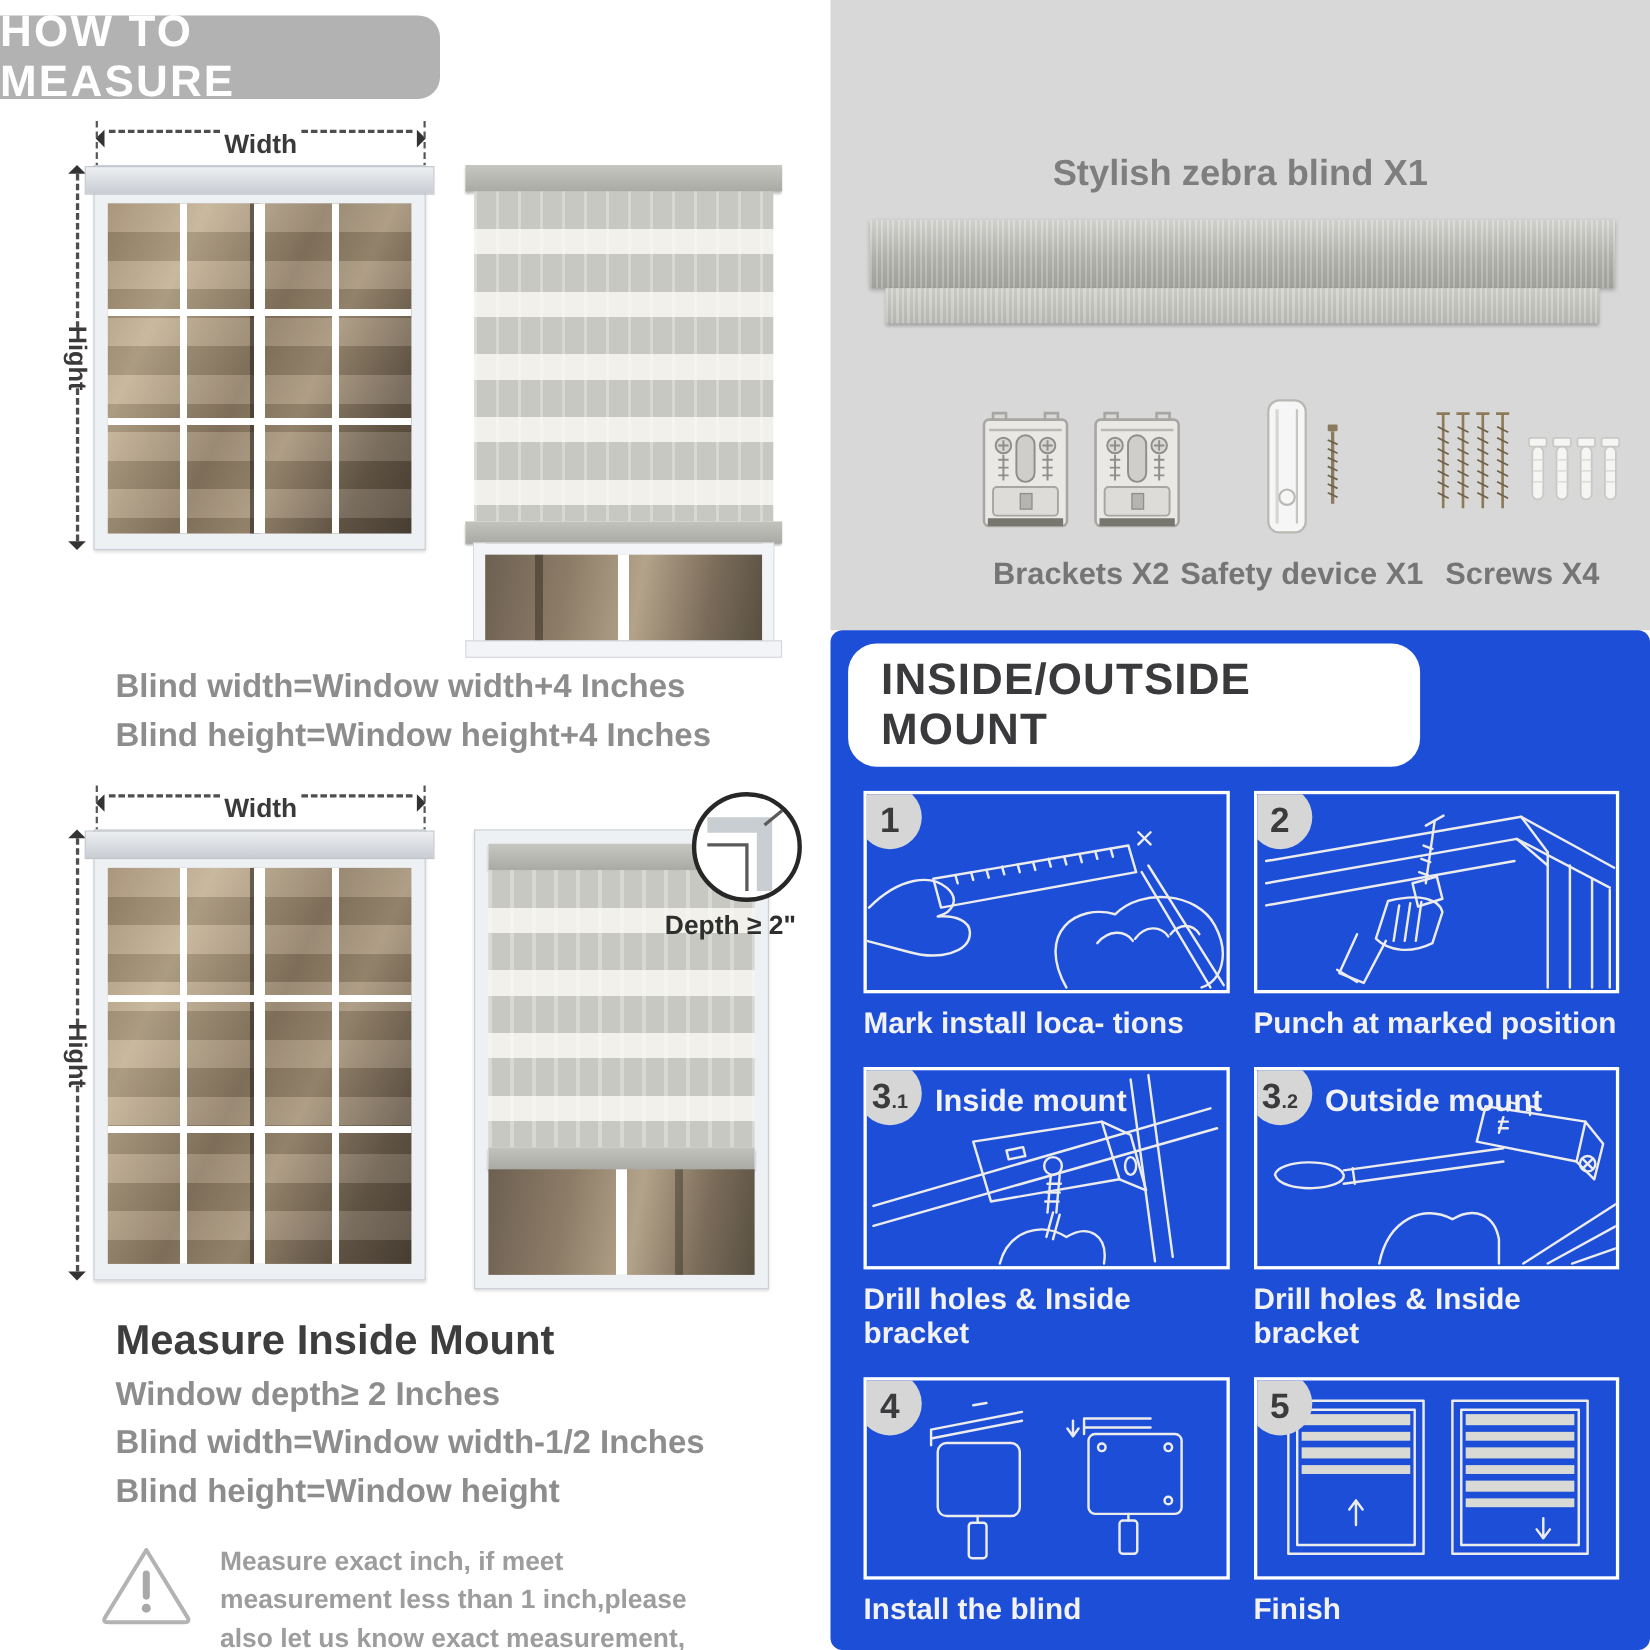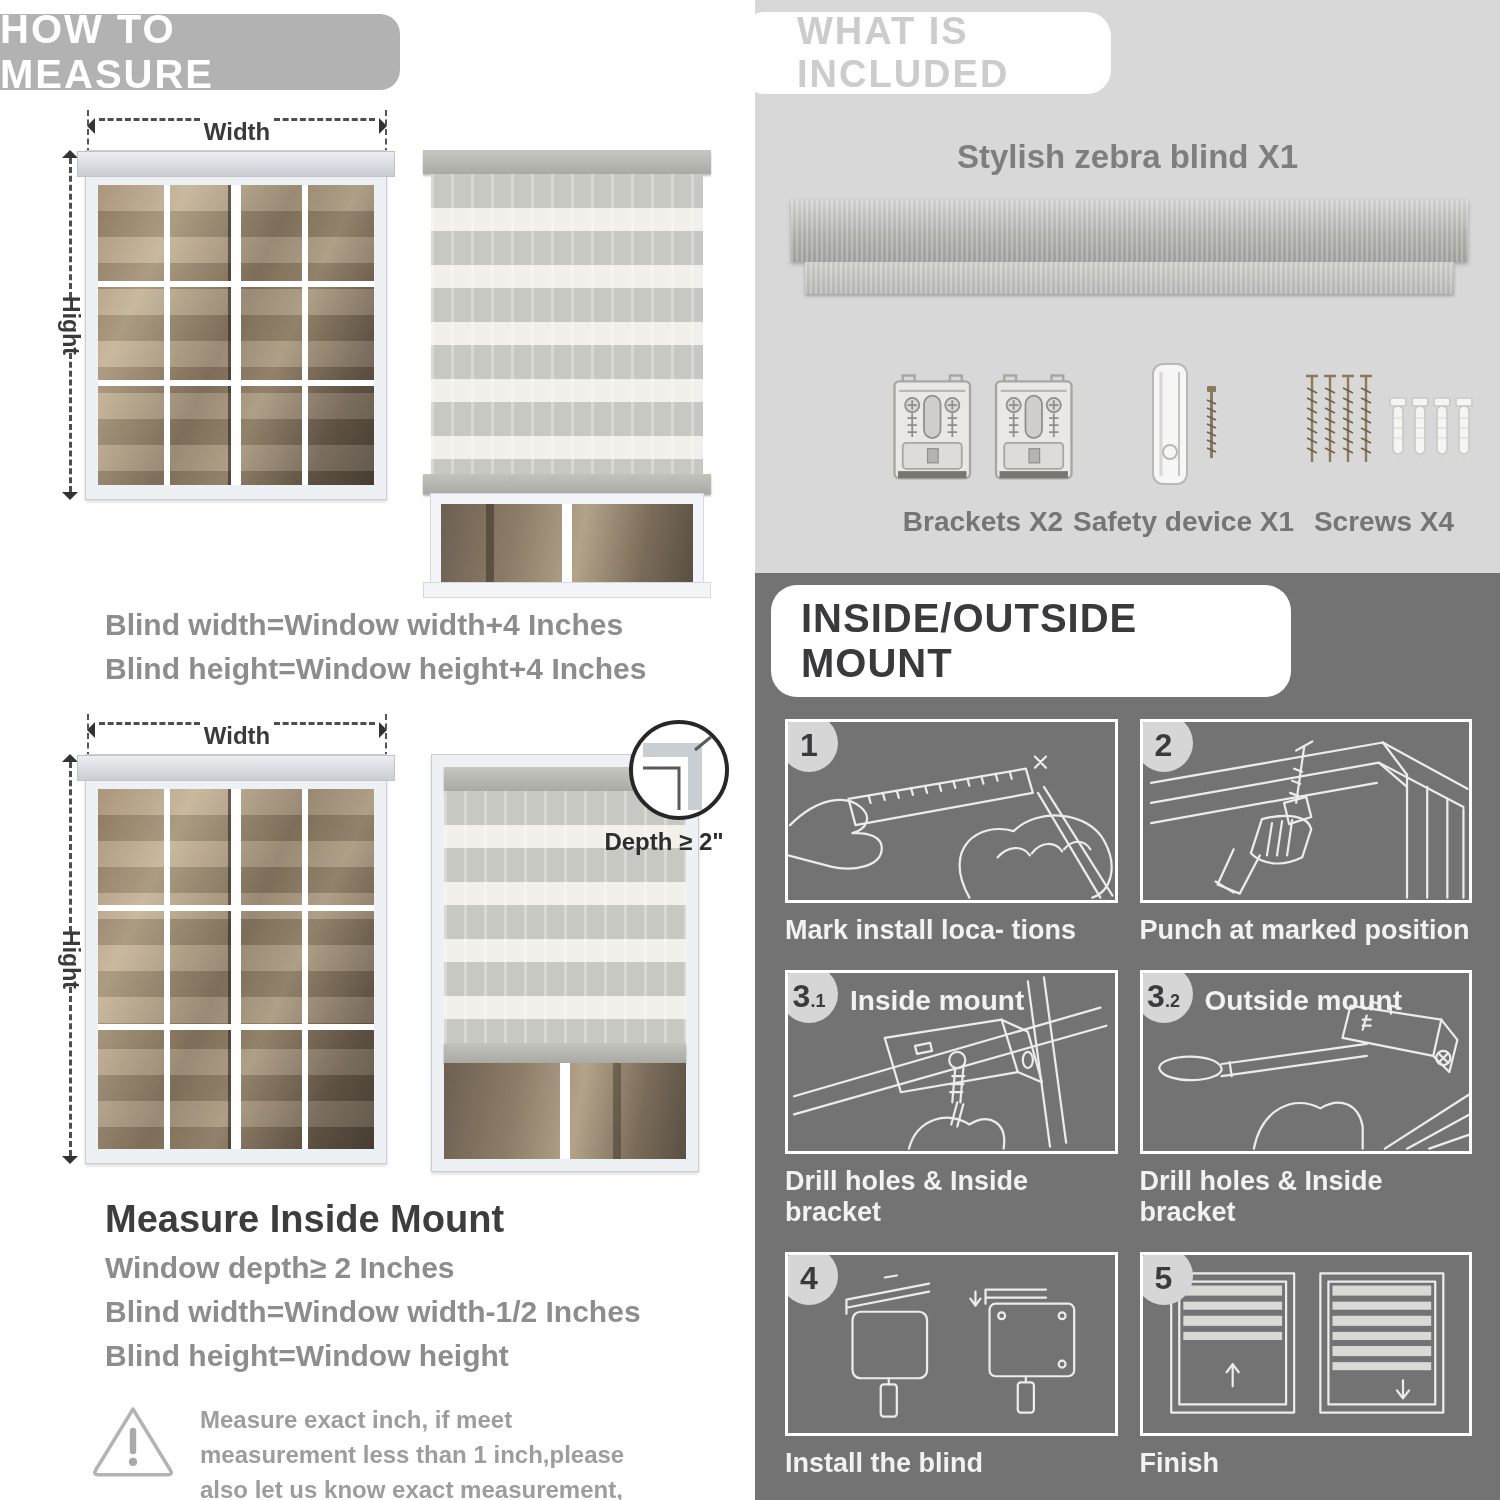--- a/index.html
+++ b/index.html
@@ -109,21 +109,21 @@
            box-shadow:0 2px 4px rgba(0,0,0,.25);}
   .bar-top::after,.bar-rail::after{content:"";position:absolute;inset:0;
            background:repeating-linear-gradient(90deg,rgba(255,255,255,.16) 0 2px,rgba(0,0,0,.04) 2px 5px);}
   .bar-rail{position:relative;height:32px;margin:0 14px;
            background:linear-gradient(180deg,#d3d3ce,#bcbcb7);box-shadow:0 2px 3px rgba(0,0,0,.25);}
   .items-row{position:absolute;top:360px;left:30px;right:26px;display:flex;
              justify-content:flex-end;align-items:flex-end;}
   .item{display:flex;flex-direction:column;align-items:center;}
   .item-label{margin-top:16px;font-size:28px;font-weight:bold;color:#757575;white-space:nowrap;}
 
-  .mount{position:absolute;top:573px;left:0;right:0;bottom:0;background:#737373;}
+  .mount{position:absolute;top:573px;left:0;right:0;bottom:0;background:#1d4ed8;border-radius:11px;}
   .hdr-mnt{left:16px;top:12px;width:520px;height:112px;border-radius:26px;}
   .hdr-mnt span{padding-left:30px;font-size:40px;font-weight:bold;letter-spacing:1px;color:#3a3a3c;}
   .steps{position:absolute;top:146px;left:30px;right:28px;display:grid;
          grid-template-columns:1fr 1fr;column-gap:22px;row-gap:24px;}
   .panel{position:relative;height:178px;border:3px solid #fff;overflow:hidden;}
   .badge{position:absolute;top:-8px;left:-8px;width:58px;height:58px;border-radius:50%;
          background:#d6d6d6;display:flex;align-items:center;justify-content:center;z-index:2;}
   .b-main{color:#3b3b3d;font-size:32px;font-weight:bold;line-height:1;padding-top:4px;}
   .b-sub{color:#3b3b3d;font-size:18px;font-weight:bold;margin-top:14px;}
   .p-title{position:absolute;top:12px;left:62px;color:#f2f2f2;font-size:28px;font-weight:bold;z-index:2;}
@@ -233,23 +233,20 @@
         <line x1="45" y1="30" x2="45" y2="52" stroke="#a9a9a9" stroke-width="7" stroke-linecap="round"></line>
         <circle cx="45" cy="64" r="4.5" fill="#a9a9a9"></circle>
       </svg>
       <p>Measure exact inch, if meet measurement less than 1 inch,please also let us know exact measurement, please do not leave it</p>
     </div>
   </section>
 
   <section class="right">
 
     <div class="included">
-      <div class="hdr-white hdr-inc">
-        <span>WHAT IS INCLUDED</span>
-      </div>
       <div class="prod-label">Stylish zebra blind X1</div>
       <div class="prod-bar">
         <div class="bar-top"></div>
         <div class="bar-rail"></div>
       </div>
 
       <div class="items-row">
         <div class="item">
           <svg width="180" height="118" viewBox="0 0 152 100">
             <g>

